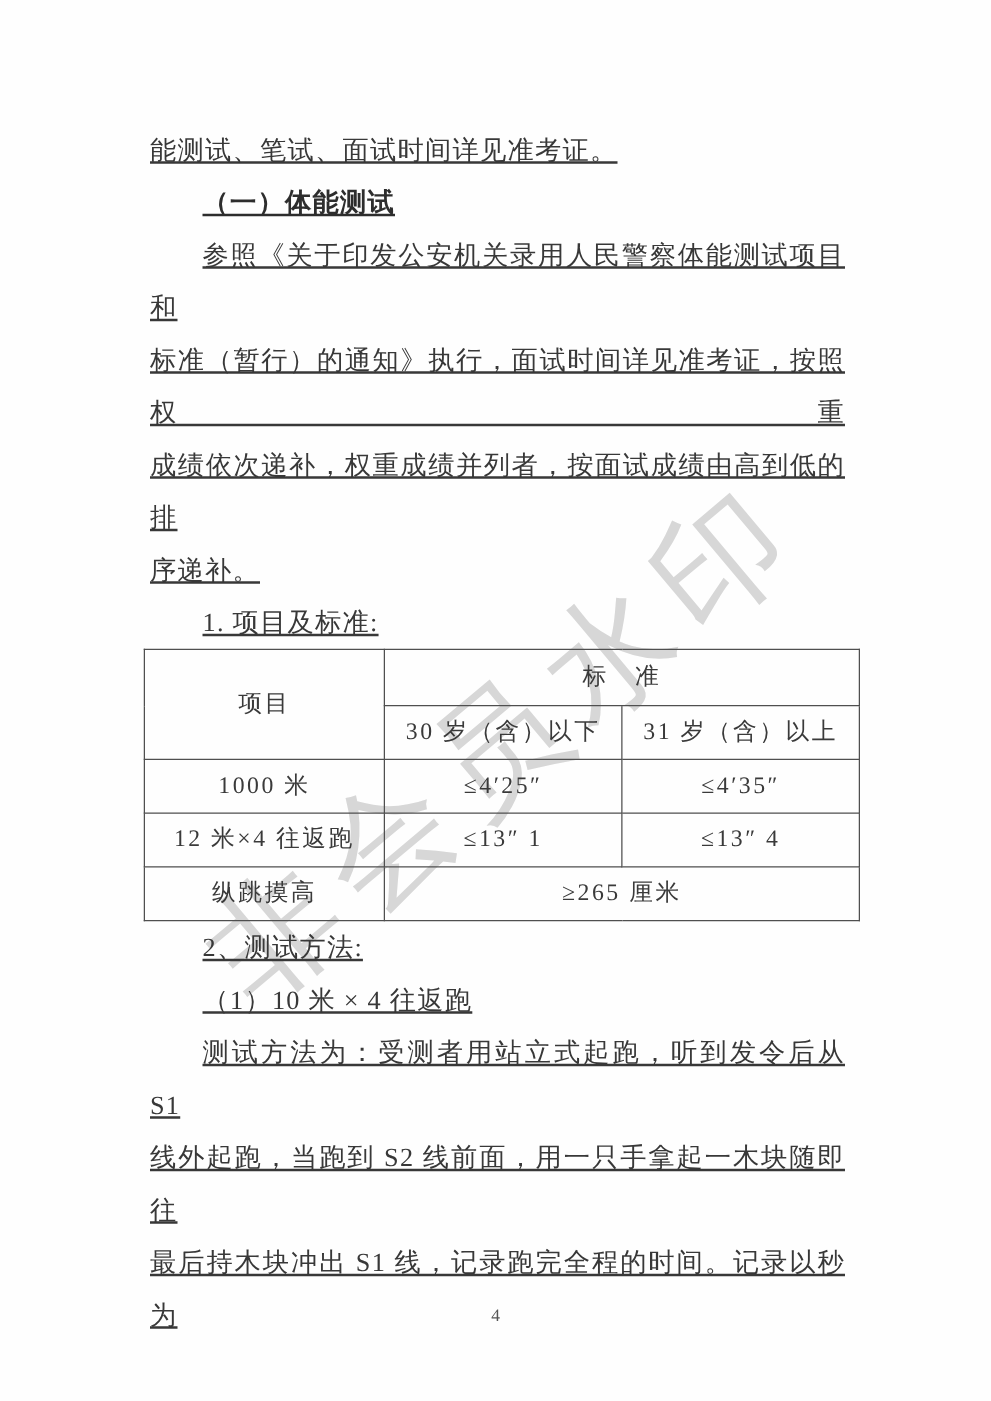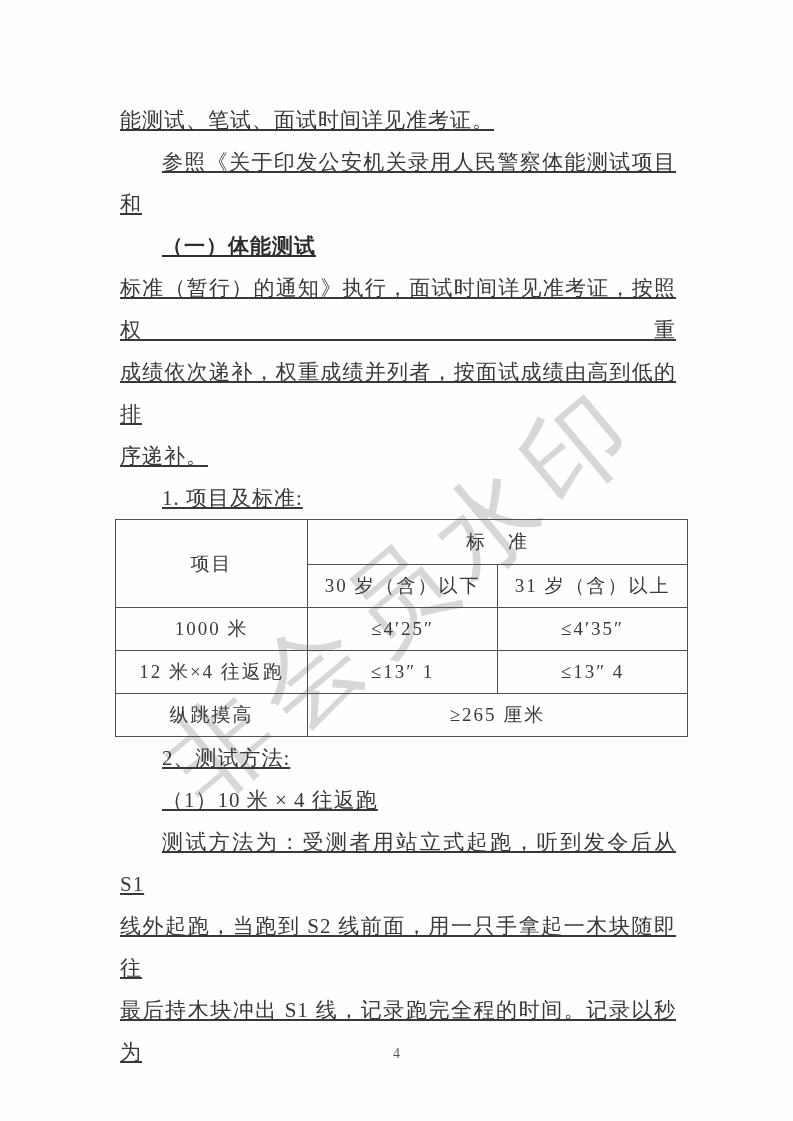--- a/index.html
+++ b/index.html
@@ -82,23 +82,23 @@
 <body>
 
 <div class="page">
 
   <div class="watermark">非会员水印</div>
 
   <div class="content">
 
     <p>能测试、笔试、面试时间详见准考证。</p>
 
+    <p class="ind heading">（一）体能测试</p>
+
     <p class="ind fill">参照《关于印发公安机关录用人民警察体能测试项目和</p>
-
-    <p class="ind heading">（一）体能测试</p>
     <p class="fill">标准（暂行）的通知》执行，面试时间详见准考证，按照权重</p>
     <p class="fill">成绩依次递补，权重成绩并列者，按面试成绩由高到低的排</p>
     <p>序递补。</p>
 
     <p class="ind">1. 项目及标准:</p>
 
     <table class="standards">
       <colgroup>
         <col class="c1">
           <col class="c2">

